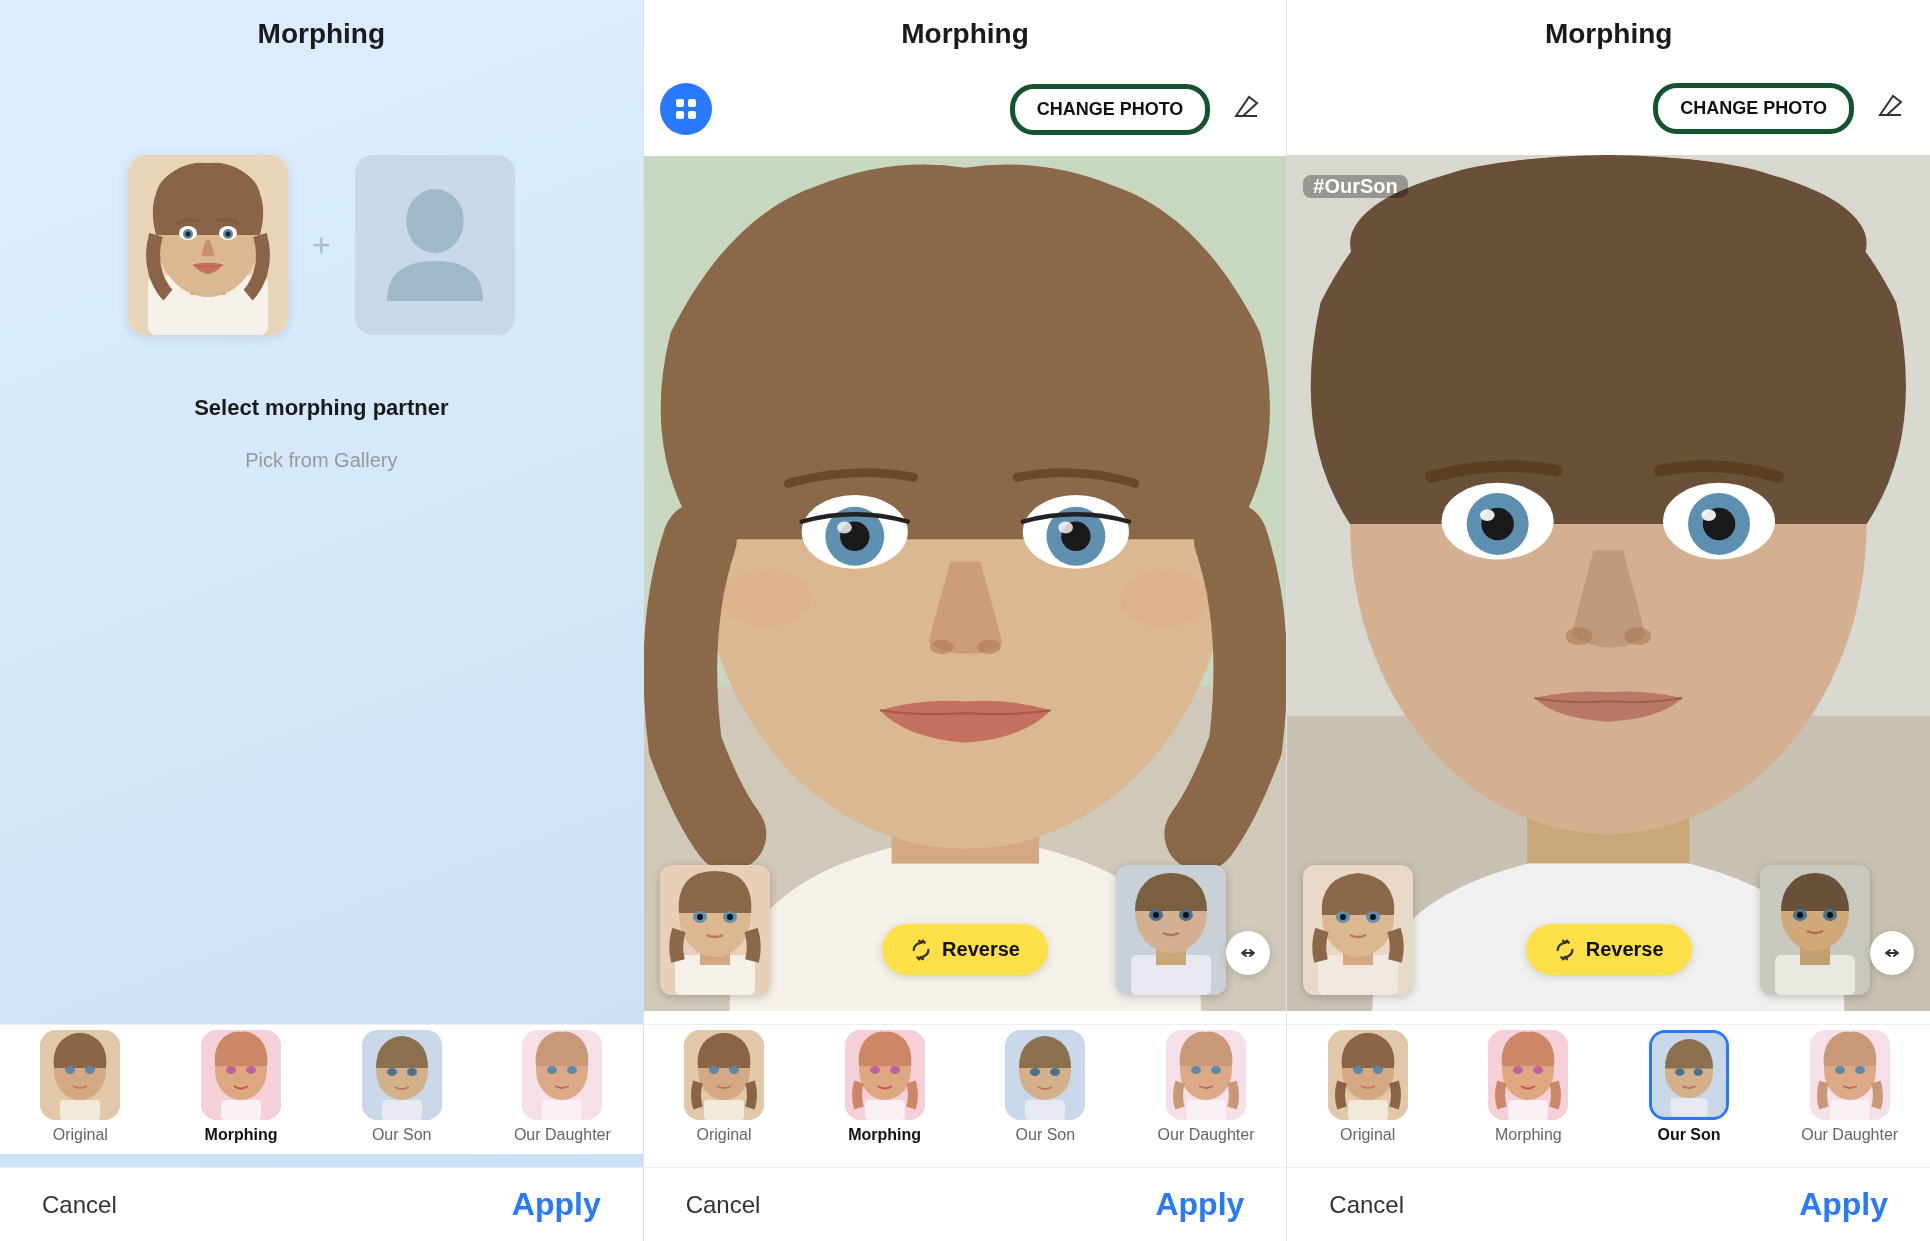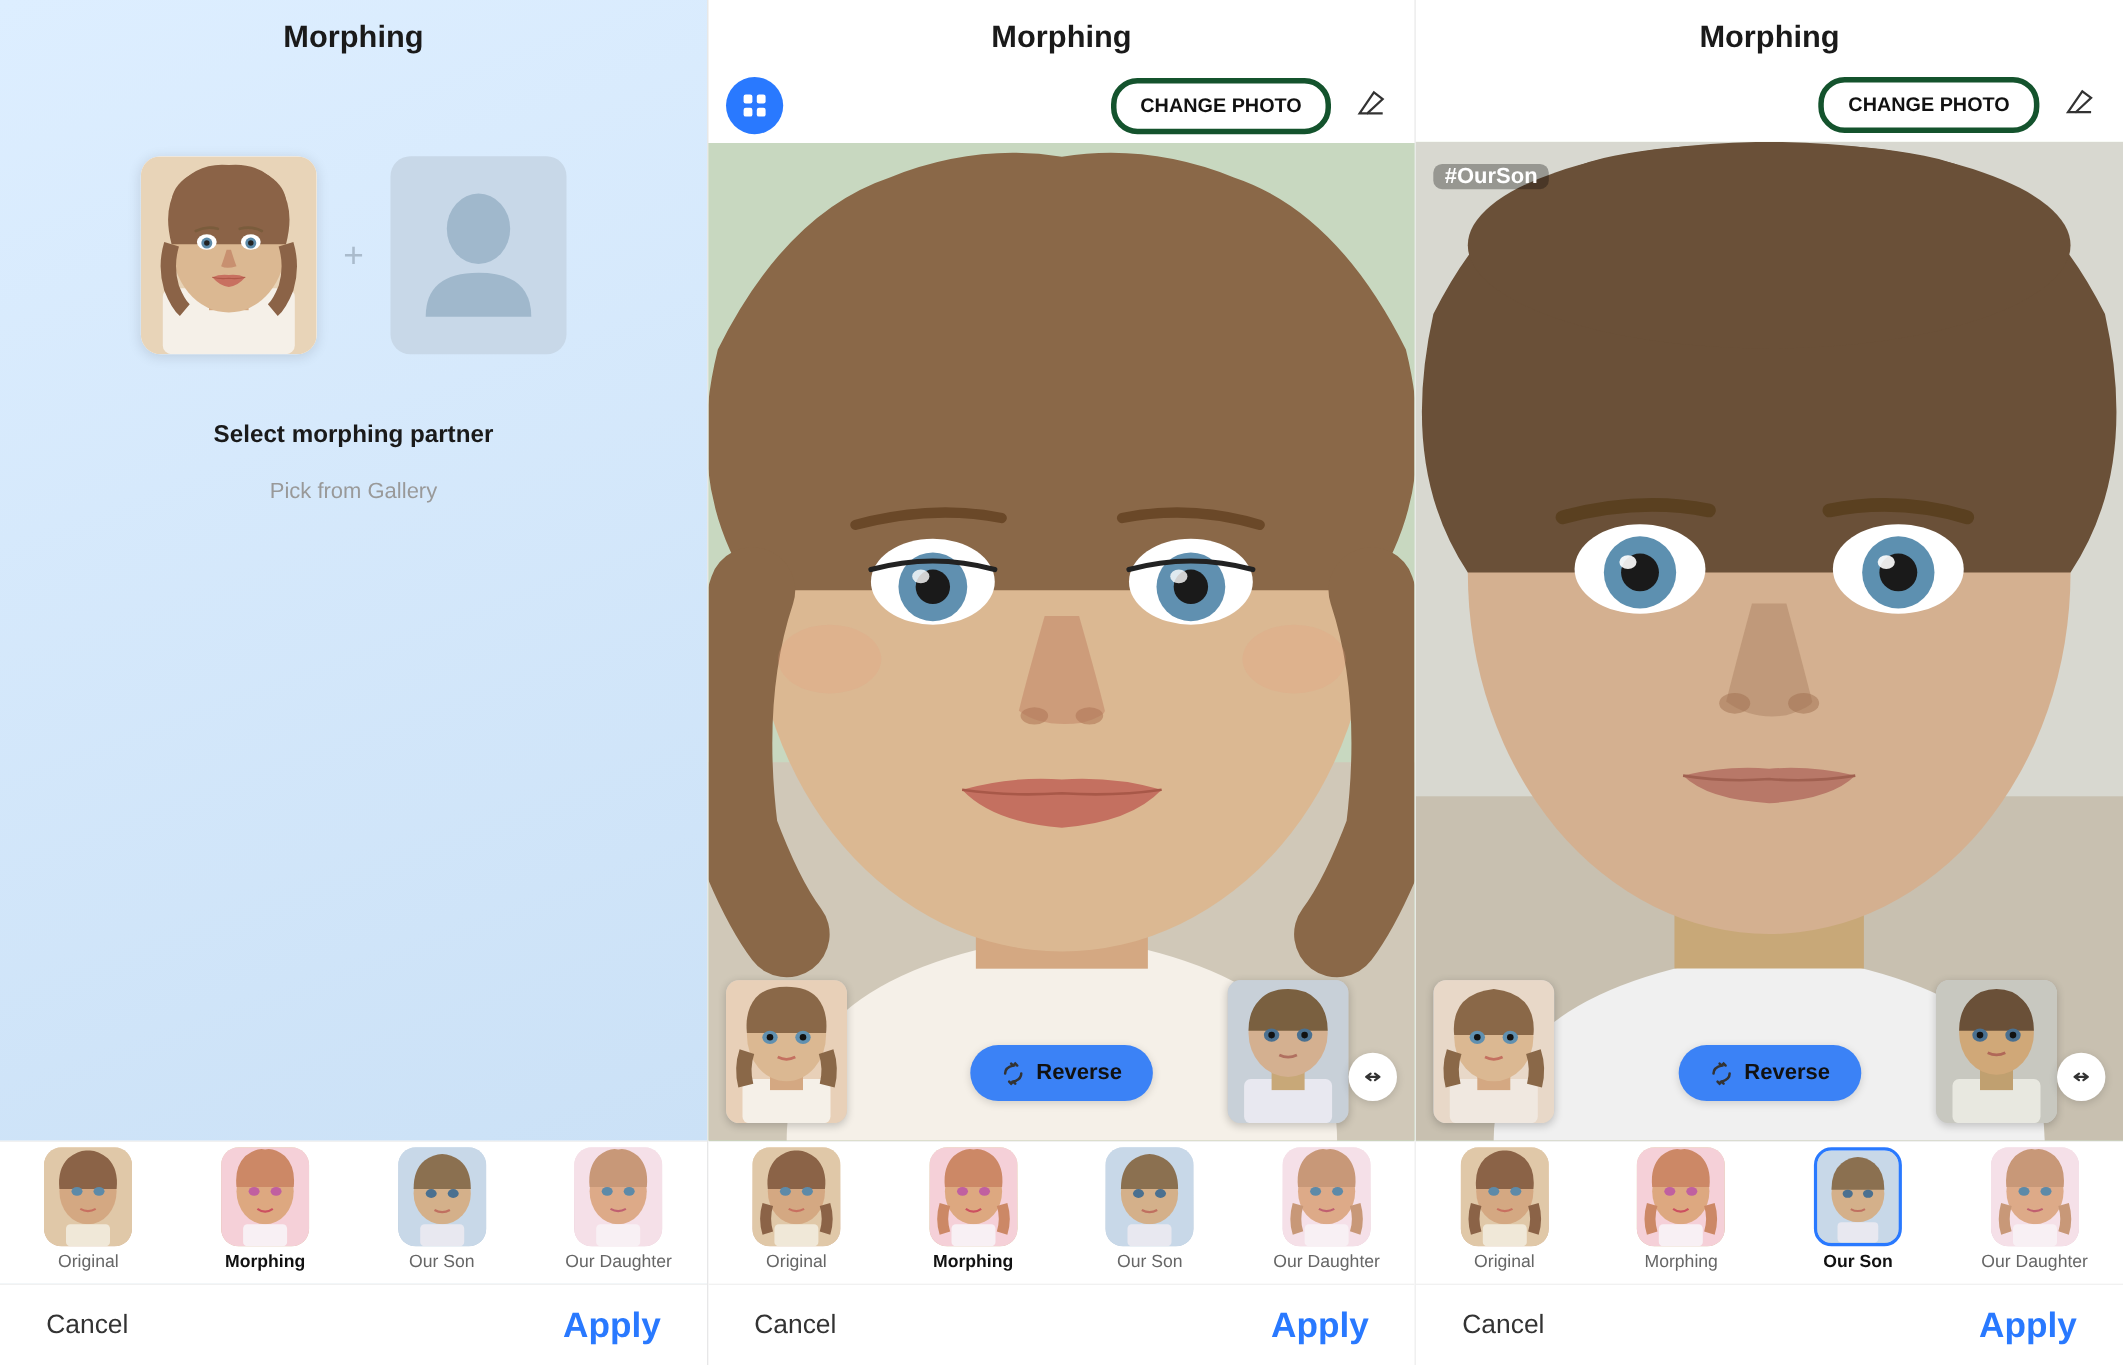--- a/index.html
+++ b/index.html
@@ -13,20 +13,21 @@
       background: #f0f0f0;
     }
 
     
     .panel {
       flex: 1;
       display: flex;
       flex-direction: column;
       position: relative;
       overflow: hidden;
+      gap: 13px;
     }
 
     .panel-1 {
       background: linear-gradient(160deg, #ddeeff 0%, #c8dff5 100%);
     }
 
     .panel-2 {
       background: #ffffff;
       border-left: 1px solid #e0e0e0;
       border-right: 1px solid #e0e0e0;
@@ -264,21 +265,21 @@
       overflow: hidden;
       background: #ccc;
       box-shadow: 0 2px 8px rgba(0,0,0,0.2);
     }
 
     .reverse-btn {
       position: absolute;
       bottom: 36px;
       left: 50%;
       transform: translateX(-50%);
-      background: #3b82f6;
+      background: #fde047;
       border: none;
       border-radius: 30px;
       padding: 14px 28px;
       font-size: 20px;
       font-weight: 600;
       color: #111;
       cursor: pointer;
       display: flex;
       align-items: center;
       gap: 10px;

